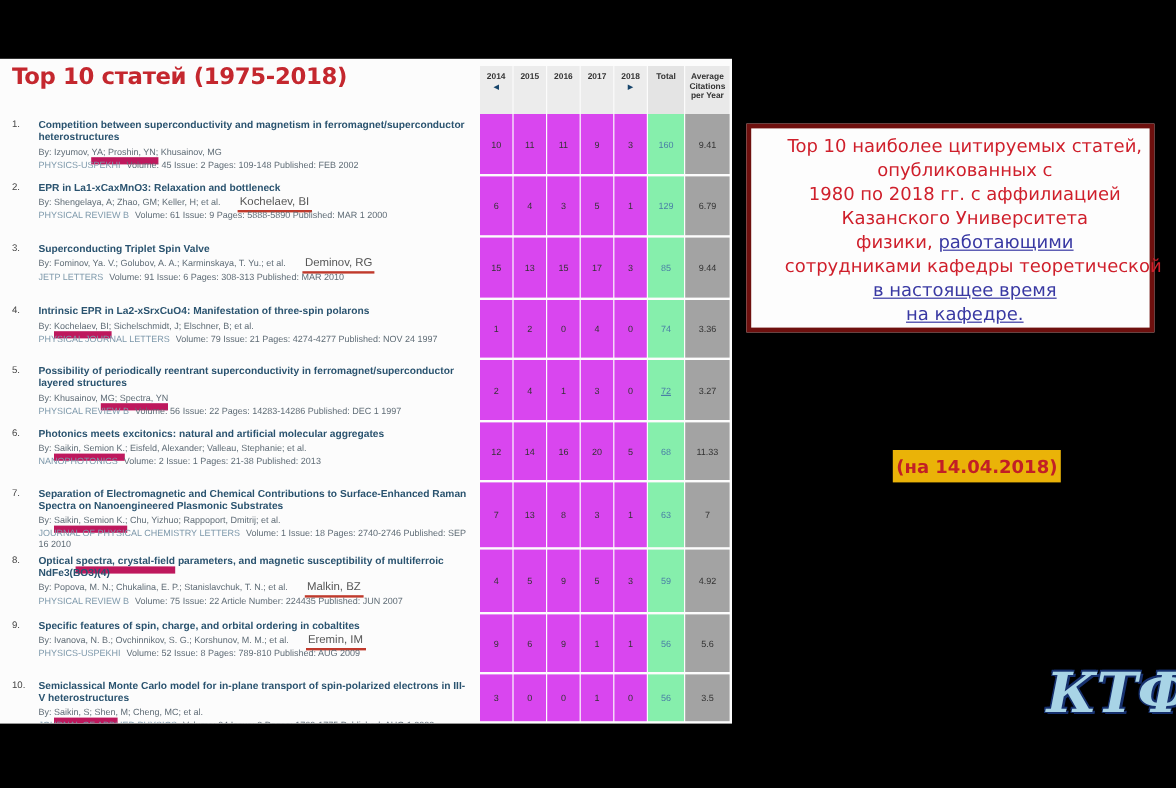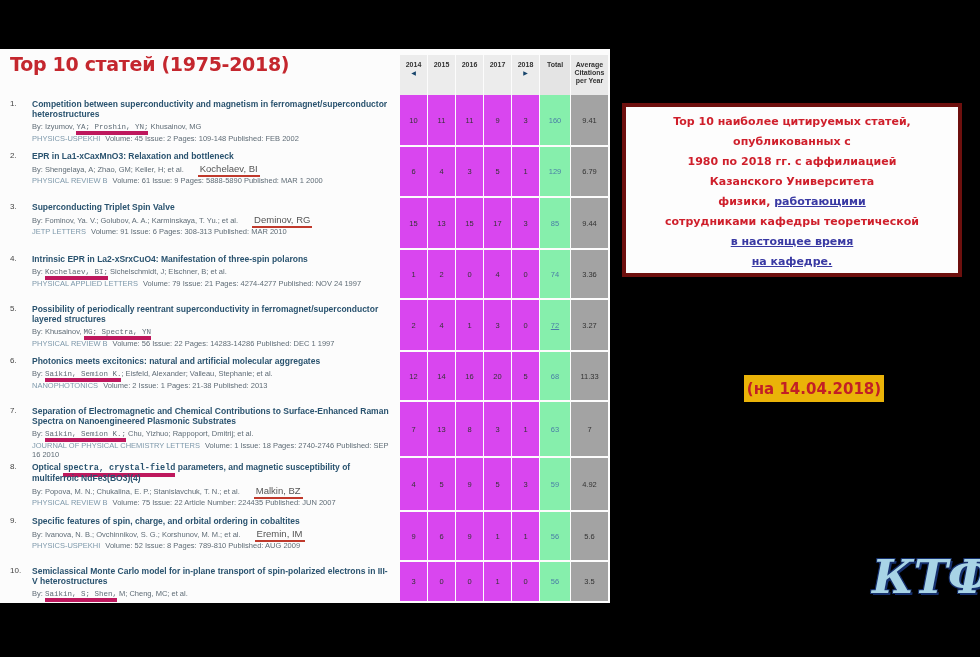--- a/index.html
+++ b/index.html
@@ -17,36 +17,36 @@
   .hlab{font-size:7px;font-weight:bold;color:#333;line-height:8px;text-align:center;}
   .harrow{font-size:6px;color:#17456b;line-height:8px;cursor:pointer;}
   .row{display:flex;}
   .art{width:382px;padding-left:10px;margin-right:8px;display:flex;box-sizing:content-box;overflow:hidden;}
   .num{width:22px;flex:none;font-size:8px;color:#444;padding-top:4px;}
   .abody{flex:1;min-width:0;}
   .atitle{font-size:8.5px;font-weight:bold;color:#2a536f;line-height:10px;padding-top:4px;cursor:pointer;}
   .aby{font-size:7.5px;color:#5f6c76;margin-top:3px;line-height:9px;}
   .ajr{font-size:7.5px;color:#5f6c76;margin-top:2px;line-height:9px;}
   .jn{color:#7e99ab;} .jm{margin-left:5px;}
-  .rul{border-bottom:4px solid #be185d;padding-bottom:0px;font-family:Liberation Mono, monospace;}
+  .rul{border-bottom:6px solid #be185d;padding-bottom:0px;}
   .rul:empty{display:none;}
   .annot{font-family:"Liberation Sans",sans-serif;font-size:9.5px;color:#555;
          margin-left:14px;border-bottom:2px solid #c03a2c;padding:0 2px 1px 2px;}
   .annot:empty{display:none;}
   .cell{margin-right:1px;height:calc(100% - 2px);display:flex;align-items:center;justify-content:center;
         font-size:7.5px;color:#333;}
   .cy{width:27px;background:#d946ef;}
   .ct{width:30px;background:#86efac;color:#4a7fa6;cursor:pointer;}
   .ct.u{text-decoration:underline;}
   .ca{width:37px;background:#a3a3a3;}
   
   .ibox{position:absolute;left:622px;top:103px;width:340px;height:174px;box-sizing:border-box;
         background:#fdfdfd;border:4px solid #6e100e;padding:5px 4px;text-align:center;}
-  .iline{font-family:"DejaVu Sans",sans-serif;font-weight:bold;font-size:11px;line-height:20px;
-         color:#cf1f2b;white-space:nowrap;}
+  .iline{font-family:"DejaVu Sans",sans-serif;font-weight:normal;font-size:15px;line-height:20px;
+         color:#cf1f2b;white-space:nowrap;margin-left:24px;}
   .iblue{color:#3939a3;text-decoration:underline;}
   .datebox{position:absolute;left:744px;top:375px;width:140px;height:27px;background:#eab308;
            display:flex;align-items:center;justify-content:center;}
   .datetext{font-family:"DejaVu Sans",sans-serif;font-weight:bold;font-size:15px;color:#c21f26;white-space:nowrap;}
   .logo{position:absolute;left:872px;top:550px;font-family:"DejaVu Serif",serif;font-style:italic;
         font-weight:bold;font-size:46px;color:#a8d4e6;
         text-shadow:2px 2px 0 #16306e,-1px -1px 0 #16306e,1px -1px 0 #16306e,-1px 1px 0 #16306e;}
 </style>
 </head>
 <body>
@@ -134,21 +134,21 @@
     <div class="cell ct">85</div>
     <div class="cell ca">9.44</div>
   </div>
 
   <div class="row" style="height:50px">
     <div class="art">
       <div class="num">4.</div>
       <div class="abody">
         <div class="atitle"><span>Intrinsic EPR in La2-xSrxCuO4: Manifestation of three-spin polarons</span><span></span></div>
         <div class="aby"><span>By: </span><span class="rul">Kochelaev, BI;</span><span> Sichelschmidt, J; Elschner, B; et al.</span></div>
-        <div class="ajr"><span class="jn">PHYSICAL APPLIED LETTERS</span><span class="jm">Volume: 79  Issue: 21  Pages: 4274-4277  Published: NOV 24 1997</span></div>
+        <div class="ajr"><span class="jn">PHYSICAL JOURNAL LETTERS</span><span class="jm">Volume: 79  Issue: 21  Pages: 4274-4277  Published: NOV 24 1997</span></div>
       </div>
     </div>
     <div class="cell cy">1</div>
     <div class="cell cy">2</div>
     <div class="cell cy">0</div>
     <div class="cell cy">4</div>
     <div class="cell cy">0</div>
     <div class="cell ct">74</div>
     <div class="cell ca">3.36</div>
   </div>

